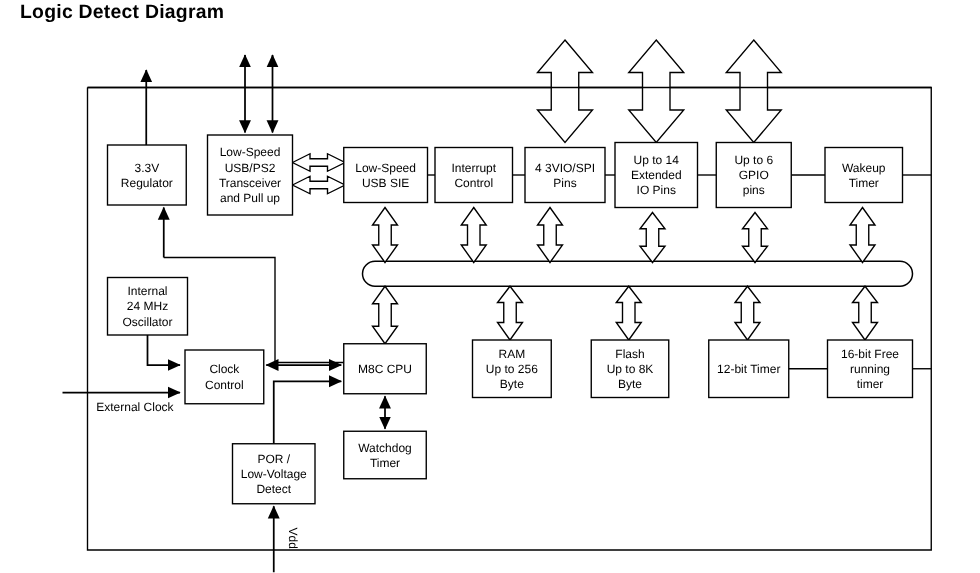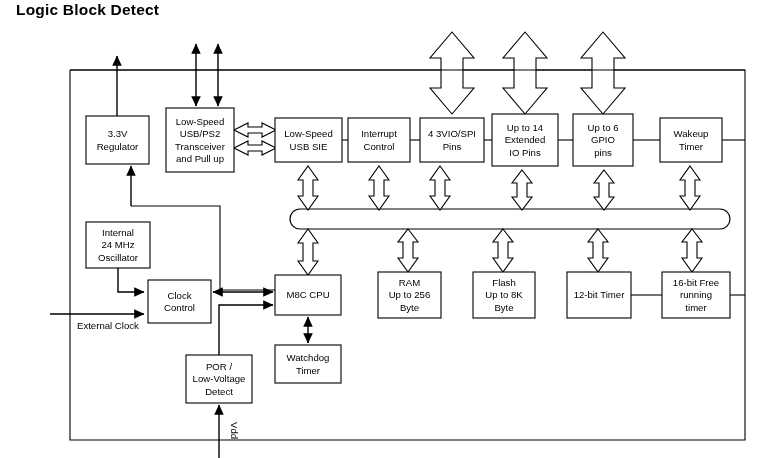--- a/index.html
+++ b/index.html
@@ -11,21 +11,21 @@
   .bus{fill:#fff;stroke:#000;stroke-width:1.2;}
   .ln{stroke:#000;stroke-width:1.1;fill:none;}
   .thin{stroke:#000;stroke-width:1.4;fill:none;}
   .harrow{fill:#fff;stroke:#000;stroke-width:1.1;stroke-linejoin:miter;}
   .lbl{font-family:"Liberation Sans","DejaVu Sans",sans-serif;font-size:9.6px;fill:#000;text-anchor:middle;}
   .lbl2{font-family:"Liberation Sans","DejaVu Sans",sans-serif;font-size:9.6px;fill:#000;}
 </style>
 </head>
 <body>
 
-<div id="title">Logic Block Detect</div>
+<div id="title">Logic Detect Diagram</div>
 
 <svg width="784" height="458">
   <defs>
 
     <marker id="ah-up" markerWidth="9" markerHeight="9" refX="4.5" refY="8" orient="auto-start-reverse">
       <path d="M0,8 L4.5,0 L9,8 z" fill="#000"></path>
     </marker>
     <marker id="ah" markerWidth="8" markerHeight="8" refX="7" refY="4" orient="auto">
       <path d="M0,0.6 L7.4,4 L0,7.4 z" fill="#000"></path>
     </marker>

